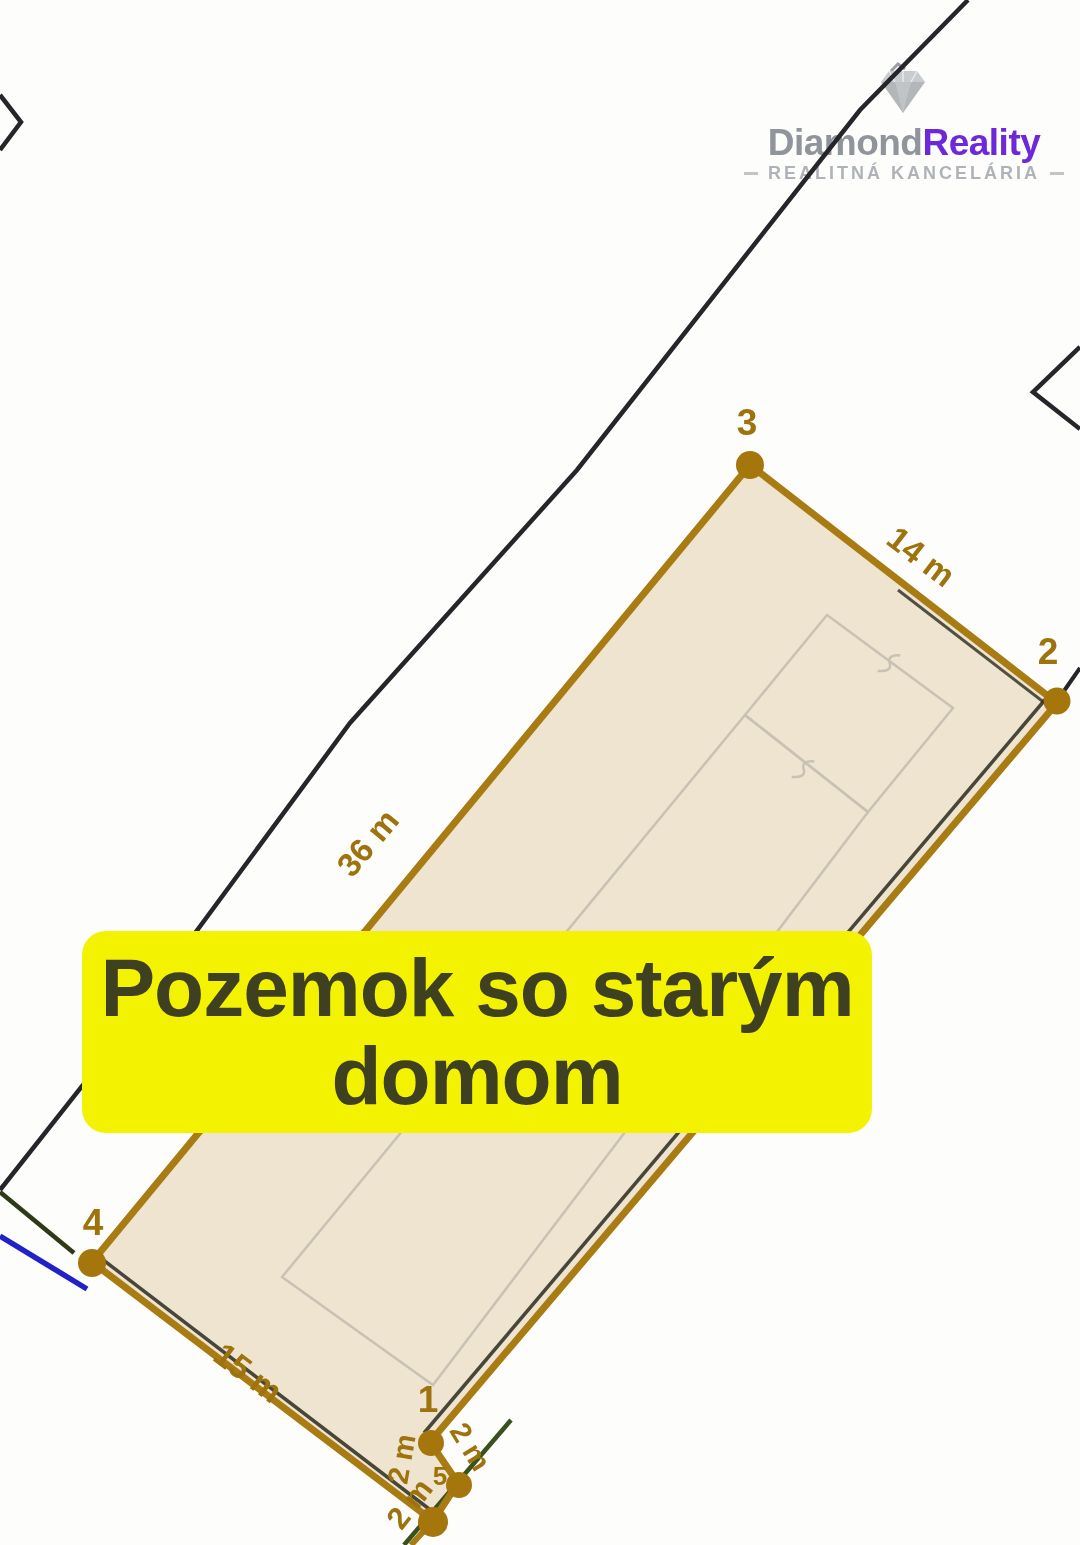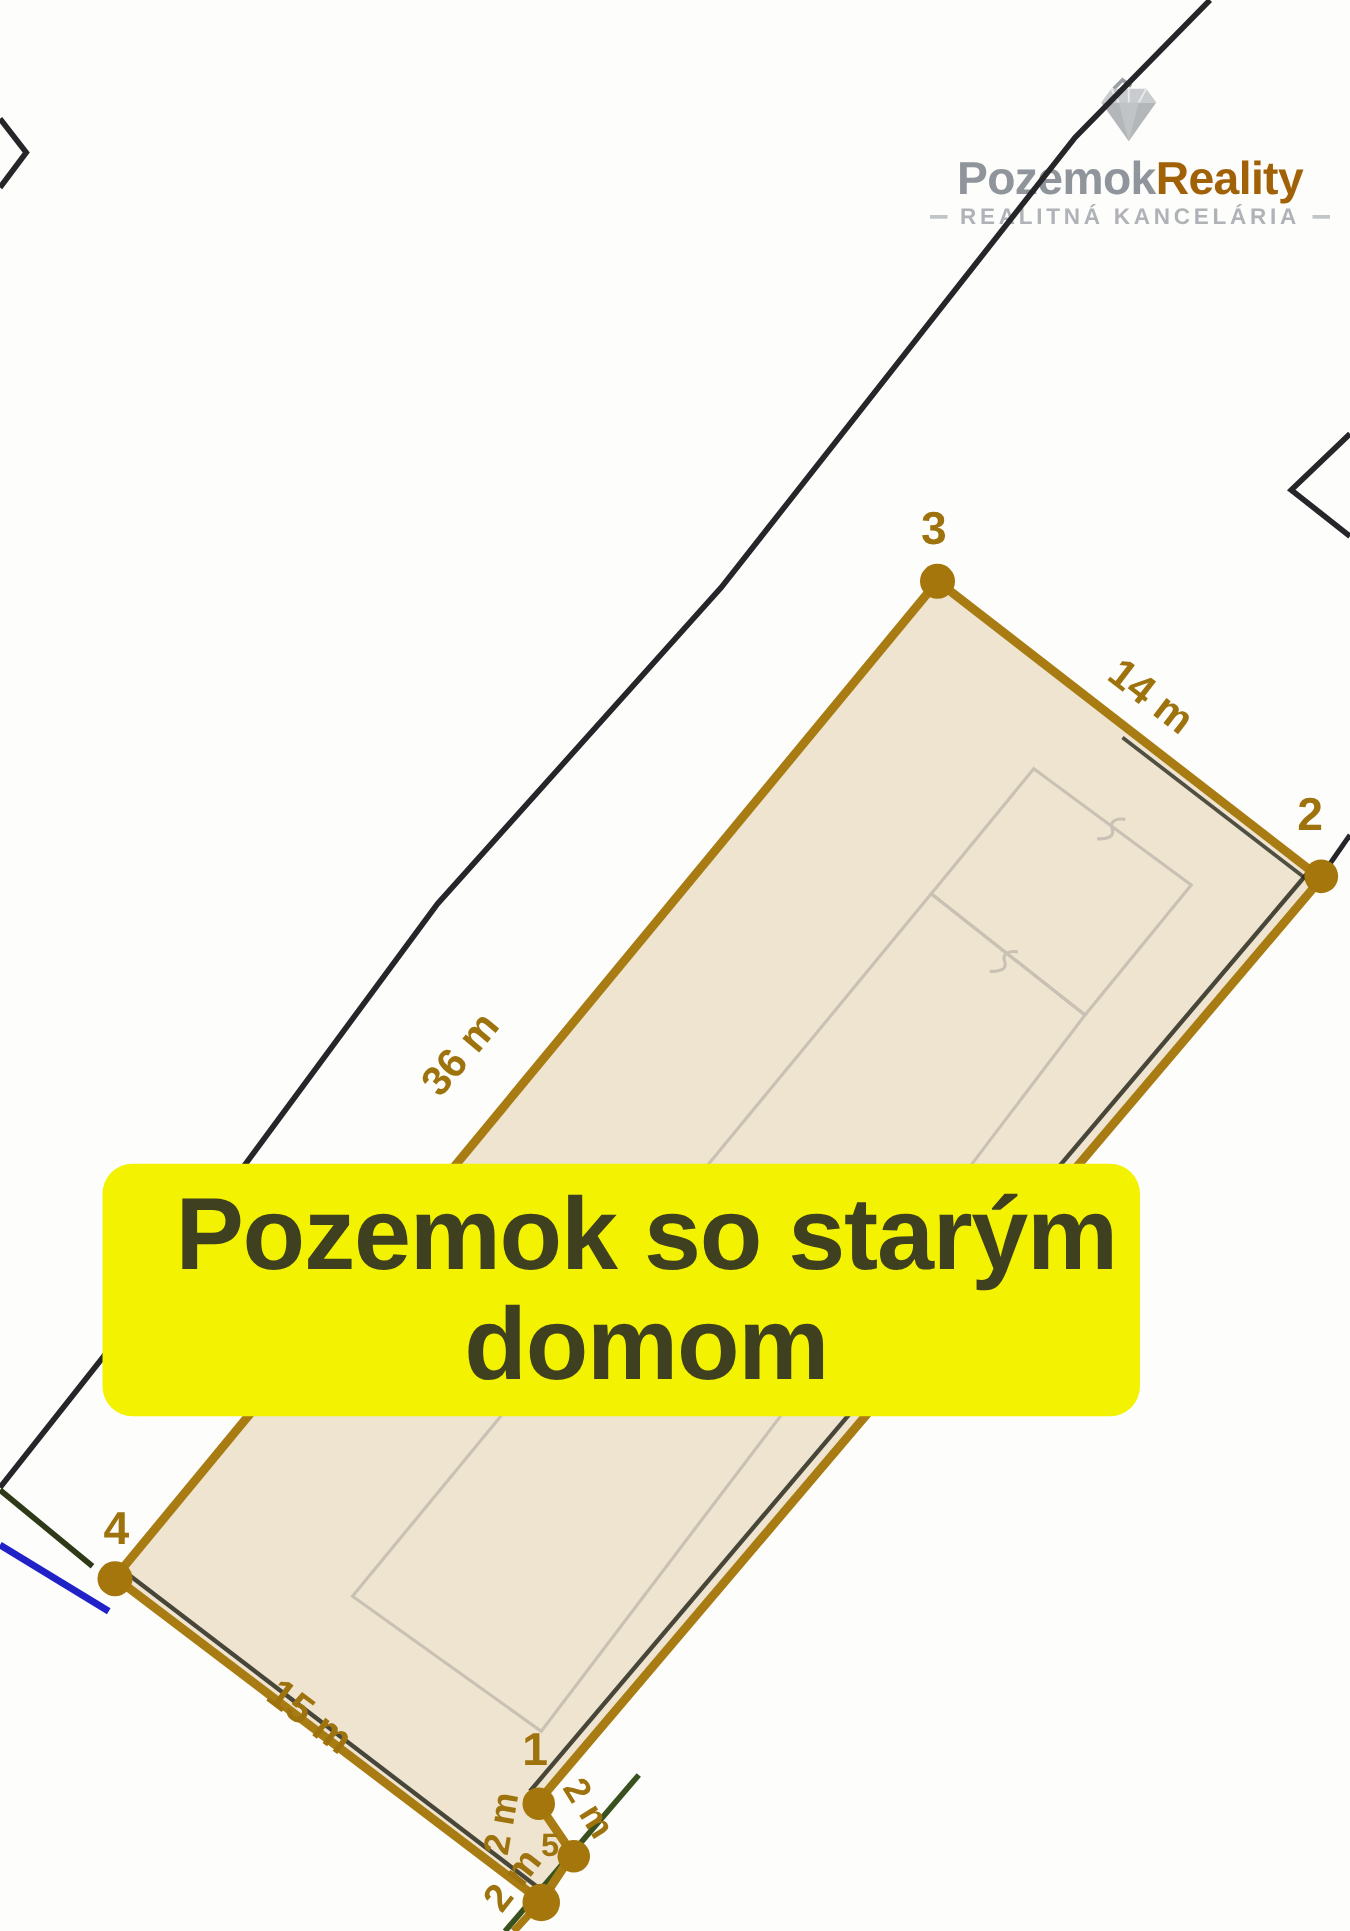--- a/index.html
+++ b/index.html
@@ -6,58 +6,58 @@
   .stage{
     position:relative;width:1080px;height:1545px;overflow:hidden;
     background:#fdfdfb;font-family:"Liberation Sans",sans-serif;
   }
   
   .logo{position:absolute;left:744px;top:55px;width:320px;height:135px;z-index:1;}
   .logo .icon{position:absolute;left:135px;top:6px;width:48px;height:54px;}
   .brandrow{position:absolute;left:0;top:68px;width:320px;text-align:center;
     font-size:37px;font-weight:bold;letter-spacing:-0.5px;white-space:nowrap;line-height:40px;}
   .brand-a{color:#8f959a;}
-  .brand-b{color:#a16207;}
+  .brand-b{color:#6d28d9;}
   .tagrow{position:absolute;left:0;top:108px;width:320px;display:flex;align-items:center;justify-content:center;gap:10px;}
   .tagline-text{font-size:18px;letter-spacing:3px;color:#afb3b7;font-weight:bold;white-space:nowrap;}
   .tagrule{width:44px;height:2.5px;background:#c2c5c8;}
   
   .map-svg{position:absolute;left:0;top:0;z-index:2;}
   
   .glabel{position:absolute;z-index:3;color:#9e730d;font-weight:bold;white-space:nowrap;
     transform:translate(-50%,-50%);}
   .num{font-size:37px;}
   .num-small{font-size:26px;}
   .meas{font-size:33px;}
   .meas-small{font-size:29px;}
   
   .banner{
     position:absolute;left:82px;top:931px;width:790px;height:202px;z-index:4;
     background:#f2f201;border-radius:24px;
-    display:flex;flex-direction:column;align-items:center;justify-content:center;gap:6px;padding-left:40px;
+    display:flex;flex-direction:column;align-items:center;justify-content:center;gap:6px;
   }
   .banner .bline{
     color:#3f401f;font-size:82px;font-weight:bold;letter-spacing:-1px;
     line-height:1.0;white-space:nowrap;
   }
 </style>
 </head>
 <body>
 
 <div class="stage">
 
   <div class="logo">
     <svg class="icon" viewBox="0 0 48 54">
       <polyline points="12,10 19,3 26,8" fill="none" stroke="#9aa0a5" stroke-width="3"></polyline>
       <polygon points="10,10 38,10 46,21 2,21" fill="#c9ccce"></polygon>
       <polygon points="2,21 46,21 24,52" fill="#b3b7ba"></polygon>
       <polygon points="16,21 32,21 24,52" fill="#c0c4c7"></polygon>
       <path d="M10,10 L16,21 M38,10 L32,21 M24,10 L24,21" stroke="#e8e9ea" stroke-width="1.5" fill="none"></path>
     </svg>
-    <div class="brandrow"><span class="brand-a">Pozemok</span><span class="brand-b">Reality</span></div>
+    <div class="brandrow"><span class="brand-a">Diamond</span><span class="brand-b">Reality</span></div>
     <div class="tagrow">
       <span class="tagrule"></span>
       <span class="tagline-text">REALITNÁ KANCELÁRIA</span>
       <span class="tagrule"></span>
     </div>
   </div>
 
   <svg class="map-svg" width="1080" height="1545" viewBox="0 0 1080 1545">
 
     <polyline points="968,0 860,110 577,470 350,723 83,1085 0,1190" fill="none" stroke="#26262a" stroke-width="4.5"></polyline>

